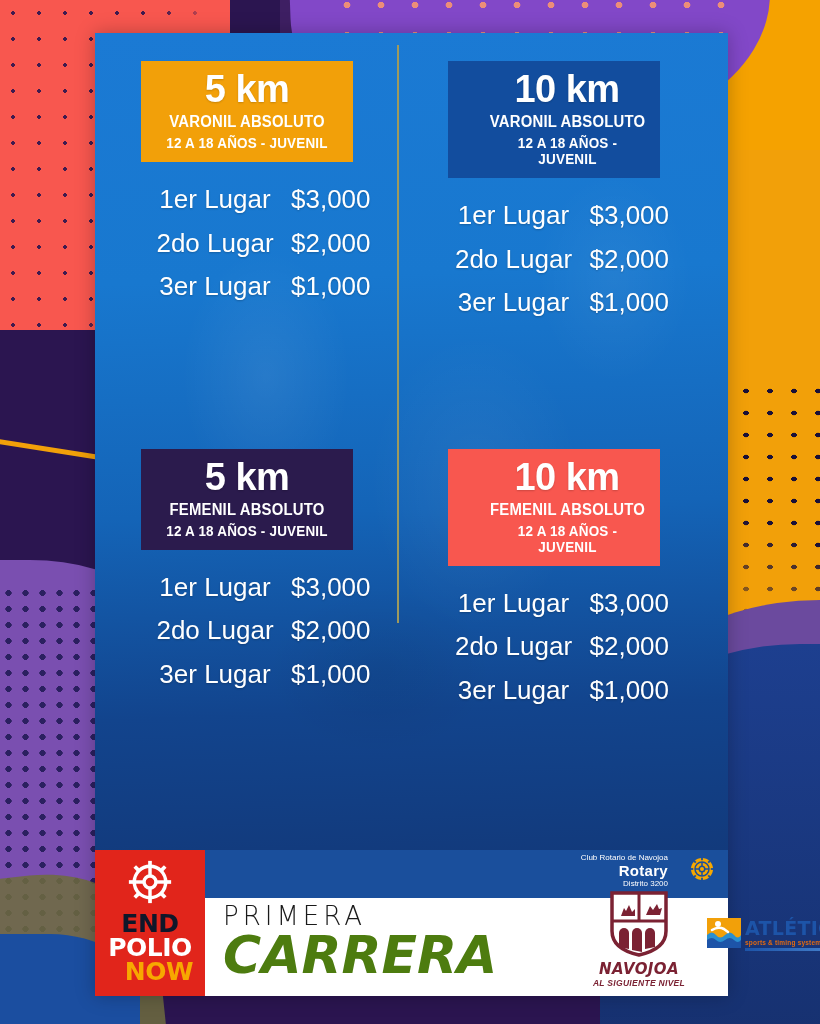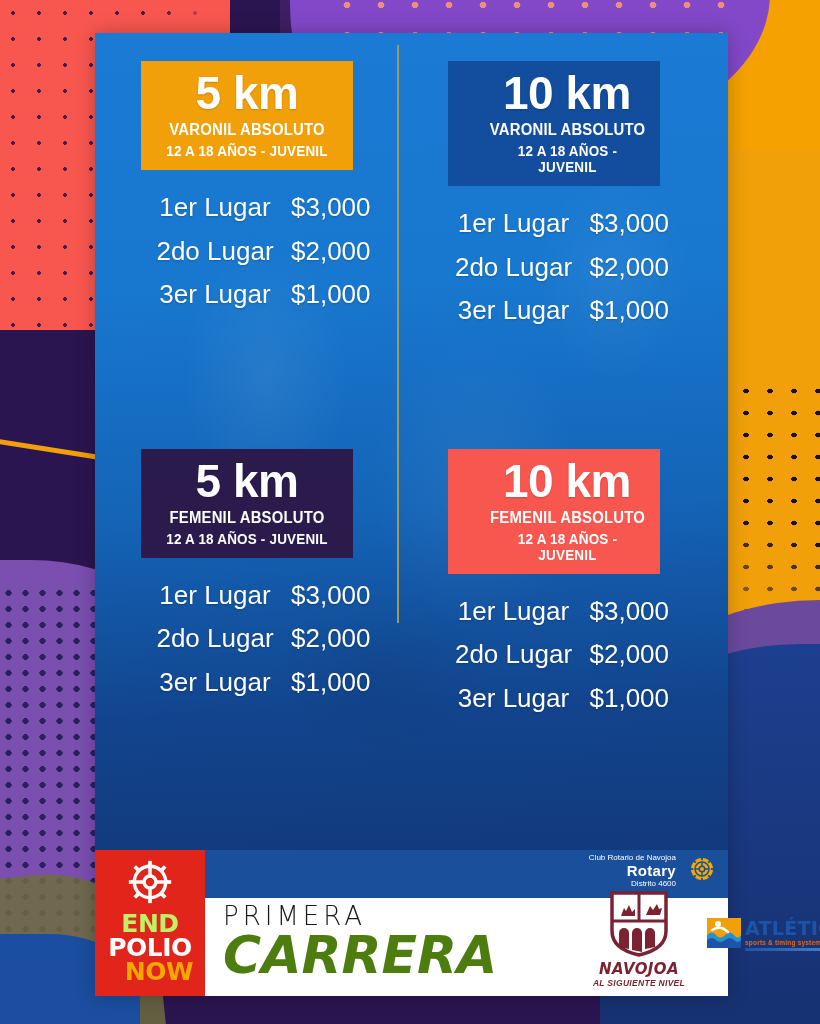--- a/index.html
+++ b/index.html
@@ -150,21 +150,21 @@
     padding:28px 18px 14px 18px;
   }
   .cell{ padding:0 16px; }
 
   .catbox{
     width:212px; padding:9px 6px 11px;
     text-align:center; color:#fff; margin:0 auto 0 12px;
   }
   .cell:nth-child(2) .catbox, .cell:nth-child(4) .catbox{ margin-left:20px;padding-left:33px; }
   .catbox .km{
-    font-size:46px; font-weight:700; line-height:1.0; letter-spacing:-.5px;
+    font-size:38px; font-weight:700; line-height:1.0; letter-spacing:-.5px;
     font-family:"Liberation Sans", sans-serif;
     text-shadow:0 1px 2px rgba(0,0,0,.18);
   }
   .catbox .sub1{
     font-size:16px; font-weight:700; margin-top:5px; letter-spacing:.2px;
     font-family:"Liberation Sans", sans-serif;
     transform:scaleX(.93); transform-origin:center;
   }
   .catbox .sub2{
     font-size:14.5px; font-weight:700; margin-top:4px; letter-spacing:.2px;
@@ -183,38 +183,38 @@
 
   
   .card-footer{
     height:146px; position:relative; background:#ffffff; display:flex;
   }
   .footer-blue-bar{
     position:absolute; left:110px; right:0; top:0; height:48px;
     background:#1a4f9c;
   }
   .rotary-block{
-    position:absolute; right:14px; top:3px; display:flex; align-items:center; gap:14px;
+    position:absolute; right:14px; top:3px; display:flex; align-items:center; gap:22px;
   }
   .rotary-txt{ text-align:right; color:#fff; line-height:1.15; }
   .rotary-txt .l1{ font-size:8px; }
   .rotary-txt .l2{ font-size:15px; font-weight:700; letter-spacing:.3px; }
   .rotary-txt .l3{ font-size:8px; }
 
   .endpolio{
     position:absolute; left:0; top:0; width:110px; height:146px;
     background:#e1251b; color:#fff;
     display:flex; flex-direction:column; align-items:center; justify-content:flex-start;
     padding-top:6px;
   }
   .endpolio .l{
     font-weight:800; font-size:25px; line-height:.96; letter-spacing:-.5px;
     font-family:"DejaVu Sans", sans-serif;
   }
-  .ep-end{ color:#bef264; }
+  .ep-end{ color:#0f172a; }
   .ep-polio{ color:#ffffff; }
   .ep-now{ color:#f7a800;margin-left:18px; }
 
   .primera-block{
     position:absolute; left:128px; bottom:16px;
   }
   .primera{
     font-size:26px; letter-spacing:4px; color:#1a1a1a; font-weight:300;
     font-family:"DejaVu Sans", sans-serif; line-height:1;
   }
@@ -375,21 +375,21 @@
     </div>
   </div>
 
   <div class="card-footer">
     <div class="footer-blue-bar"></div>
 
     <div class="rotary-block">
       <div class="rotary-txt">
         <div class="l1">Club Rotario de Navojoa</div>
         <div class="l2">Rotary</div>
-        <div class="l3">Distrito 4600</div>
+        <div class="l3">Distrito 3200</div>
       </div>
       <span>
         <svg width="24" height="24" viewBox="0 0 48 48">
           <circle cx="24" cy="24" r="22" fill="#f7a800"></circle>
           <circle cx="24" cy="24" r="14" fill="none" stroke="#1a4f9c" stroke-width="3"></circle>
           <circle cx="24" cy="24" r="5.5" fill="none" stroke="#1a4f9c" stroke-width="3"></circle>
           <g stroke="#1a4f9c" stroke-width="3">
             <line x1="24" y1="10" x2="24" y2="18"></line>
               <line x1="24" y1="30" x2="24" y2="38"></line>
             <line x1="10" y1="24" x2="18" y2="24"></line>

